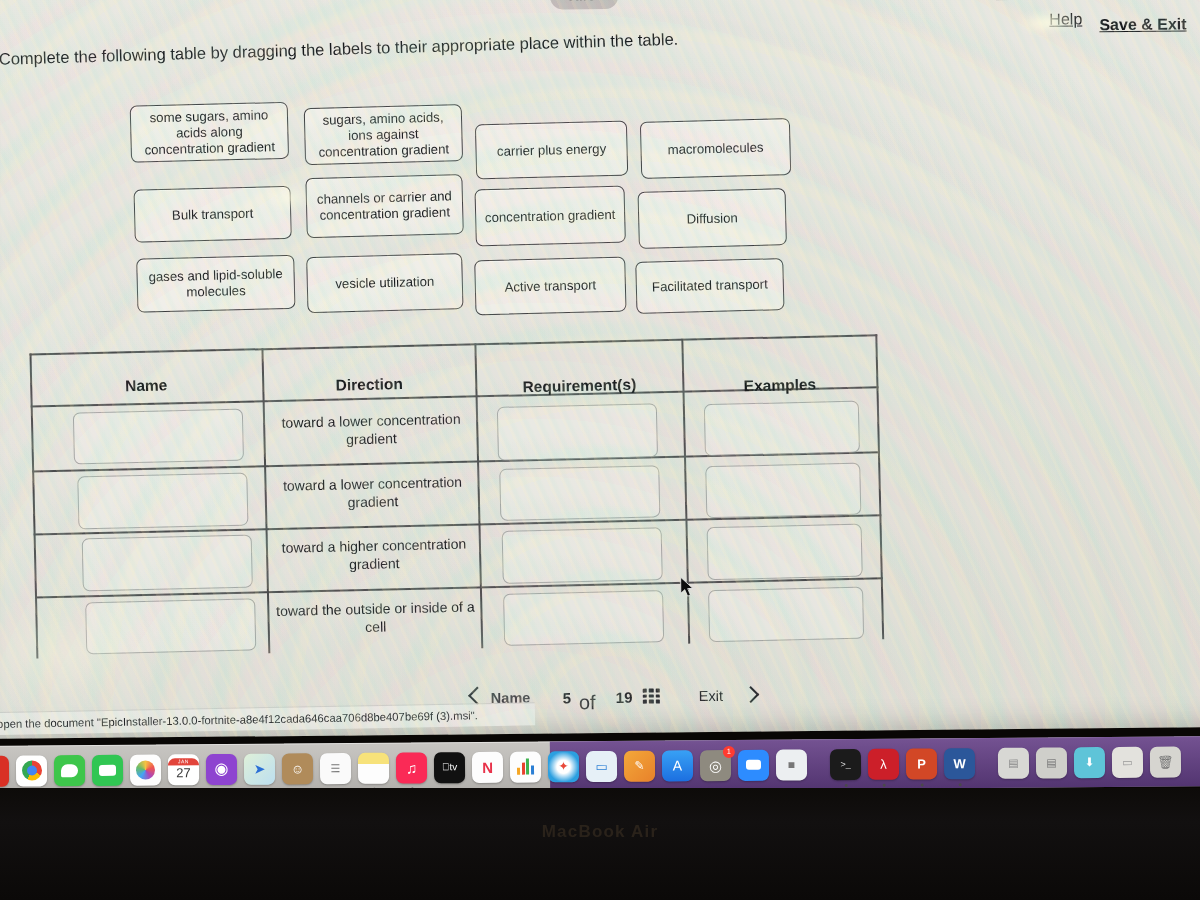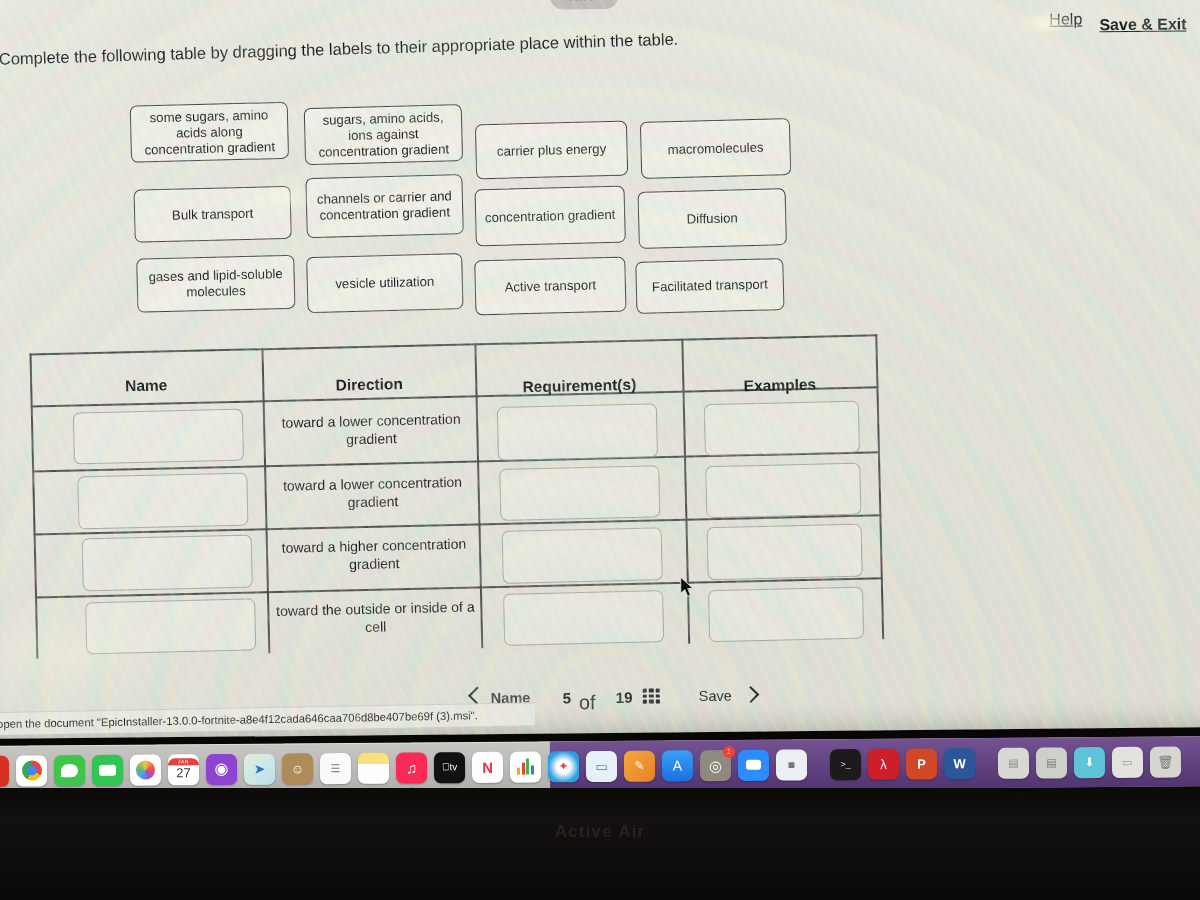--- a/index.html
+++ b/index.html
@@ -463,21 +463,21 @@
           <i></i>
             <i></i>
             <i></i>
             <i></i>
             <i></i>
             <i></i>
             <i></i>
             <i></i>
             <i></i>
         </div>
-        <div class="pg" id="next-label">Save</div>
+        <div class="pg" id="next-label">Exit</div>
         <div id="next-chevron"></div>
       </div>
 
       <div id="download-bar">n to open the document "EpicInstaller-13.0.0-fortnite-a8e4f12cada646caa706d8be407be69f (3).msi".</div>
 
       <div id="cursor">
         <svg width="16" height="22" viewBox="0 0 16 22">
           <path d="M1 0 L1 16 L5 12.4 L7.8 19 L10.6 17.8 L7.9 11.4 L13 11.2 Z" fill="#0d0d0d" stroke="#f2f2f2" stroke-width="0.8"></path>
         </svg>
       </div>
@@ -601,15 +601,15 @@
       <div class="dk" style="background:#e3e2dd;color:#999;">
           <span class="glyph" style="font-size:11px;">▭</span>
         </div>
       <div class="dk" style="background:#d6d5d0;color:#777;">
           <span class="glyph" style="font-size:13px;">🗑</span>
         </div>
     </div>
   </div>
 
   <div id="bezel-bottom"></div>
-  <div id="macbook-wordmark">Active Air</div>
+  <div id="macbook-wordmark">MacBook Air</div>
 
 </div>
 
 </body></html>

